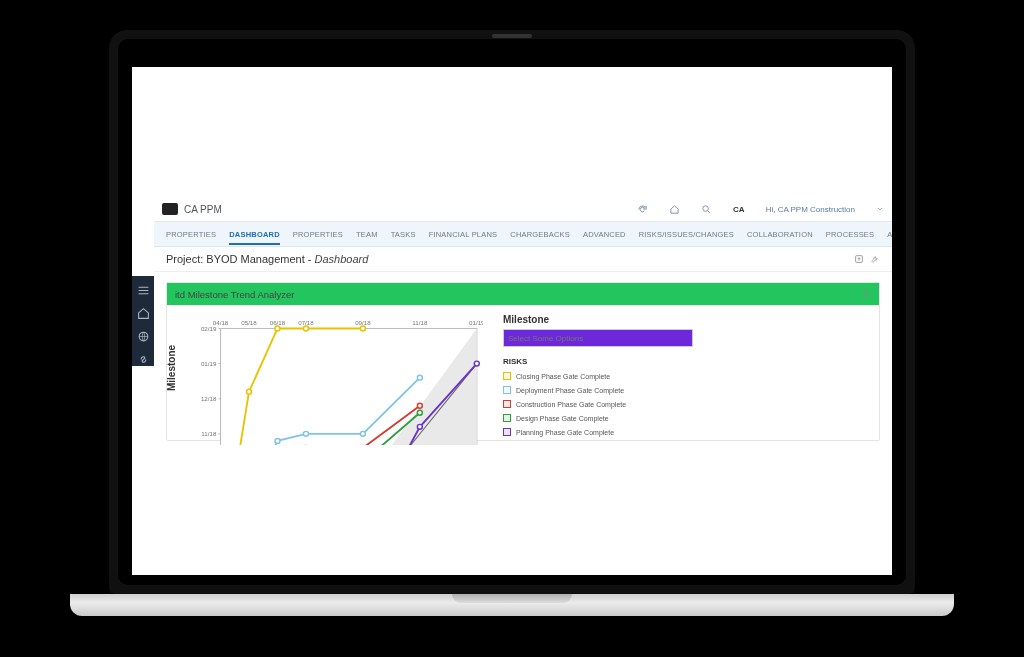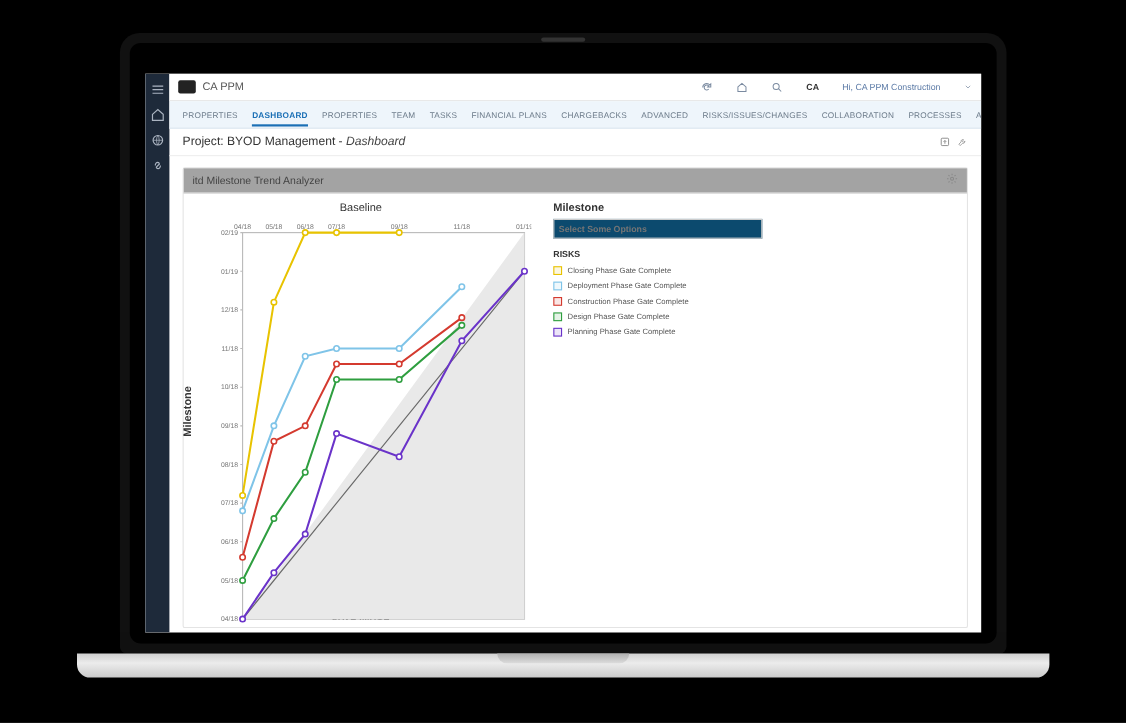--- a/index.html
+++ b/index.html
@@ -6,21 +6,21 @@
   
   .stage{position:relative;width:1024px;height:657px;}
   .lid{position:absolute;left:109px;top:30px;width:806px;height:564px;background:#111;border-radius:18px 18px 6px 6px;box-shadow:0 20px 40px rgba(0,0,0,.6);}
   .bezel{position:absolute;inset:9px;border-radius:10px;background:#000;}
   .camera{position:absolute;top:4px;left:50%;transform:translateX(-50%);width:40px;height:4px;border-radius:2px;background:#333;}
   .screen{position:absolute;left:14px;right:14px;top:28px;bottom:10px;background:#fff;overflow:hidden;}
   .base{position:absolute;left:70px;right:70px;top:594px;height:22px;background:linear-gradient(#cfcfcf,#ececec 40%,#cacaca);border-radius:0 0 12px 12px;box-shadow:0 16px 30px rgba(0,0,0,.55);}
   .notch{position:absolute;top:0;left:50%;transform:translateX(-50%);width:120px;height:9px;background:linear-gradient(#b0b0b0,#dcdcdc);border-radius:0 0 10px 10px;}
 
   
-  .app{display:flex;width:100%;height:100%;}
+  .app{display:flex;width:100%;height:100%;align-items:center;}
   .leftrail{flex:0 0 22px;background:#1e2a3a;display:flex;flex-direction:column;align-items:center;gap:10px;padding-top:8px;color:#cfd7e3;}
   .leftrail .ic{width:13px;height:13px;opacity:.8;}
   .main{flex:1;display:flex;flex-direction:column;min-width:0;}
   .topbar{height:24px;background:#fff;display:flex;align-items:center;padding:0 8px;border-bottom:1px solid #e6e6e6;}
   .brand{width:16px;height:12px;background:#222;border-radius:2px;margin-right:6px;display:inline-block;}
   .appname{font-size:10px;color:#555;}
   .topright{margin-left:auto;display:flex;align-items:center;gap:21px;color:#7a8aa0;}
   .topright .ic{width:11px;height:11px;}
   .hello{font-size:8px;color:#5b7aa6;}
   .navtabs{height:24px;background:#eef5fb;display:flex;align-items:center;gap:13px;padding:0 12px;border-bottom:1px solid #dbe6f0;overflow:hidden;}
@@ -28,36 +28,36 @@
   .navtabs span.active{color:#1a6fb5;border-bottom:2px solid #1a6fb5;padding-bottom:4px;margin-bottom:-6px;font-weight:bold;}
   .titlebar{height:24px;display:flex;align-items:center;padding:0 12px;border-bottom:1px solid #eee;}
   .titlebar .t{font-size:11px;color:#333;}
   .titlebar .t i{font-style:italic;color:#444;}
   .titlebar .tools{margin-left:auto;display:flex;gap:6px;color:#888;}
   .titlebar .tools .ic{width:10px;height:10px;}
 
   
   .content{flex:1;padding:10px 12px 4px 12px;display:flex;gap:24px;overflow:hidden;}
   .panel{flex:1;border:1px solid #e4e4e4;border-radius:2px;display:flex;flex-direction:column;min-width:0;}
-  .panel-hd{height:22px;background:#a3a3a3;border-bottom:1px solid #eee;display:flex;align-items:center;padding:0 8px;font-size:9.5px;color:#444;}
+  .panel-hd{height:22px;background:#22c55e;border-bottom:1px solid #eee;display:flex;align-items:center;padding:0 8px;font-size:9.5px;color:#444;}
   .panel-hd .gear{margin-left:auto;color:#888;}
   .panel-body{flex:1;display:flex;gap:20px;padding:8px 10px 4px 6px;min-height:0;}
 
   
   .chartwrap{flex:0 0 310px;display:flex;flex-direction:column;}
   .axis-title-top{text-align:center;font-size:10px;color:#333;margin-bottom:2px;}
   .save{text-align:center;font-size:8px;color:#555;margin-top:6px;font-weight:bold;letter-spacing:.3px;}
   .plot{position:relative;width:100%;flex:1;}
   .plot svg{position:absolute;inset:0;}
   .ylab{position:absolute;left:-2px;top:50%;transform:translate(-50%,-50%) rotate(-90deg);font-size:10px;font-weight:bold;color:#333;}
 
   
   .side{flex:0 0 190px;}
   .side h4{font-size:10px;font-weight:bold;margin:0 0 4px 0;color:#333;}
-  .sel{width:100%;height:18px;border:1px solid #ccc;font-size:8px;color:#aaa;padding:2px 4px;box-sizing:border-box;background:#0c4a6e;font-weight:bold;}
+  .sel{width:100%;height:18px;border:1px solid #ccc;font-size:8px;color:#aaa;padding:2px 4px;box-sizing:border-box;background:#6d28d9;}
   .filter-title{font-size:8px;font-weight:bold;margin:10px 0 6px 0;color:#333;}
   .legend{display:flex;flex-direction:column;gap:6px;}
   .lg{display:flex;align-items:center;gap:5px;font-size:7px;color:#555;}
   .sw{width:8px;height:8px;border:1px solid;box-sizing:border-box;}
 
   svg text{font-family:Arial;fill:#777;}
 </style>
 </head>
 <body>
 
@@ -145,21 +145,20 @@
                   <span>itd Milestone Trend Analyzer</span>
                   <span class="gear">
                     <svg width="11" height="11" viewBox="0 0 24 24">
                         <circle cx="12" cy="12" r="3" fill="none" stroke="#888" stroke-width="2"></circle>
                         <path d="M12 2v3M12 19v3M2 12h3M19 12h3M5 5l2 2M17 17l2 2M19 5l-2 2M5 19l2-2" stroke="#888" stroke-width="2"></path>
                       </svg>
                   </span>
                 </div>
                 <div class="panel-body">
                   <div class="chartwrap">
-                    <div class="axis-title-top">Baseline</div>
                     <div class="plot" id="plot">
                       <div class="ylab">Milestone</div>
                     <svg viewBox="0 0 300 360" preserveAspectRatio="none">
                           <rect x="46" y="14" width="248" height="340" fill="#fff" stroke="#bbb" stroke-width="1"></rect>
                           <path d="M 46 354 L 294 354 L 294 14 Z" fill="#e9e9e9"></path>
                           <line x1="46" y1="354" x2="294" y2="47.99999999999999" stroke="#666" stroke-width="1"></line>
                           <text x="46" y="11" text-anchor="middle" font-size="6">04/18</text>
                           <text x="73.55555555555556" y="11" text-anchor="middle" font-size="6">05/18</text>
                           <text x="101.11111111111111" y="11" text-anchor="middle" font-size="6">06/18</text>
                           <text x="128.66666666666666" y="11" text-anchor="middle" font-size="6">07/18</text>

